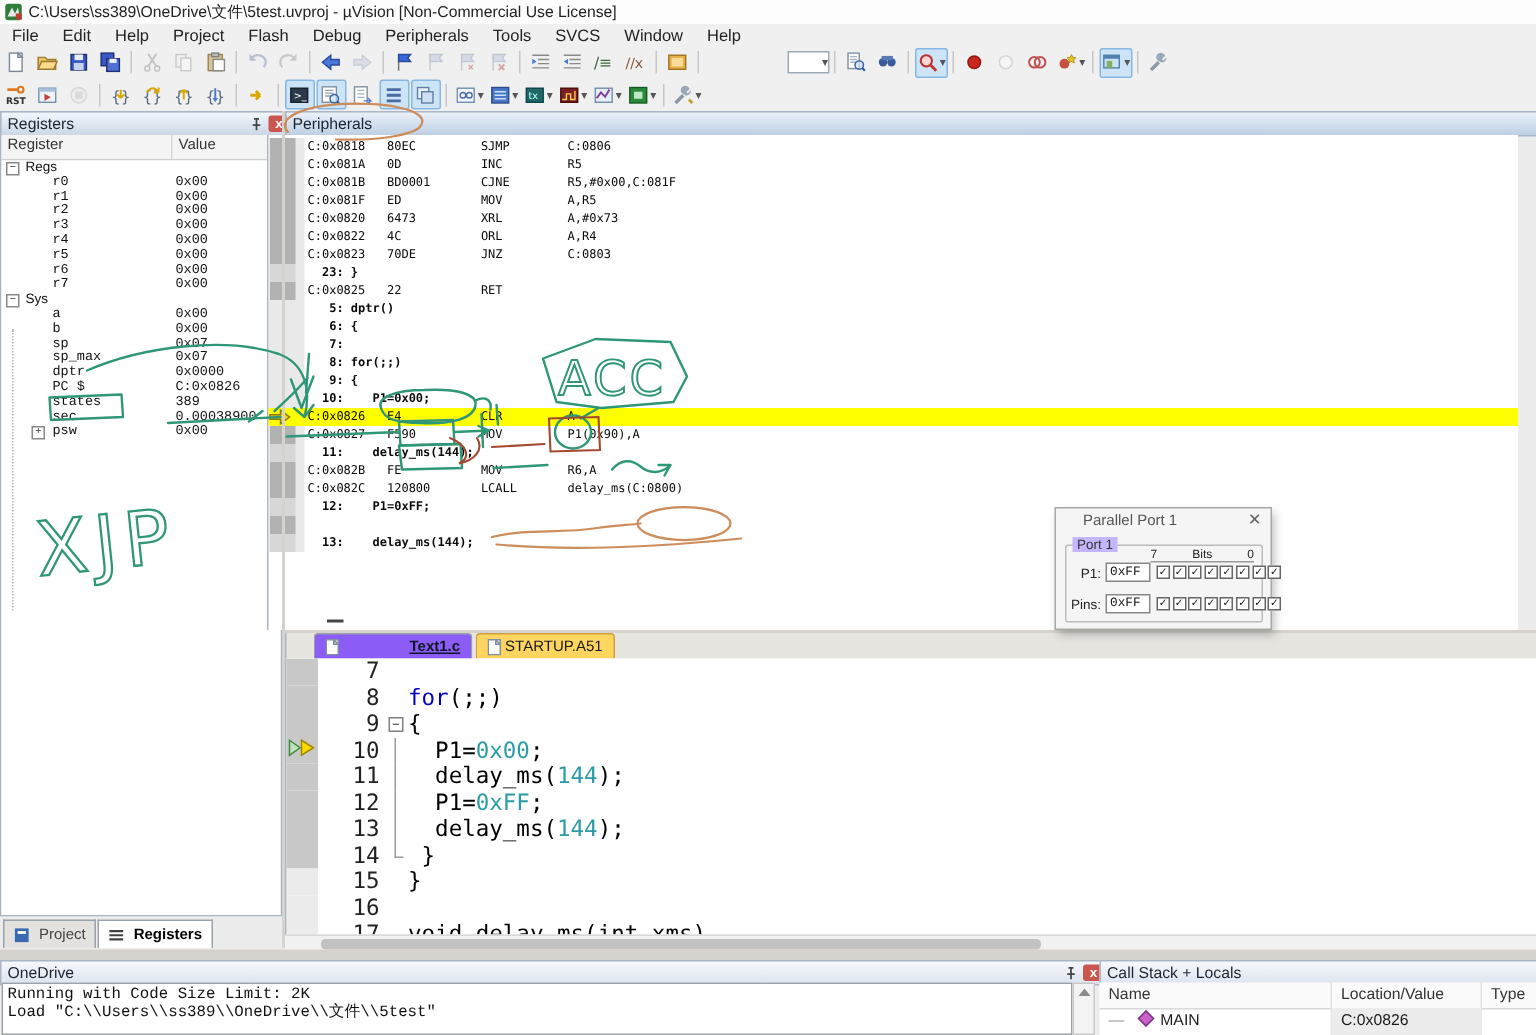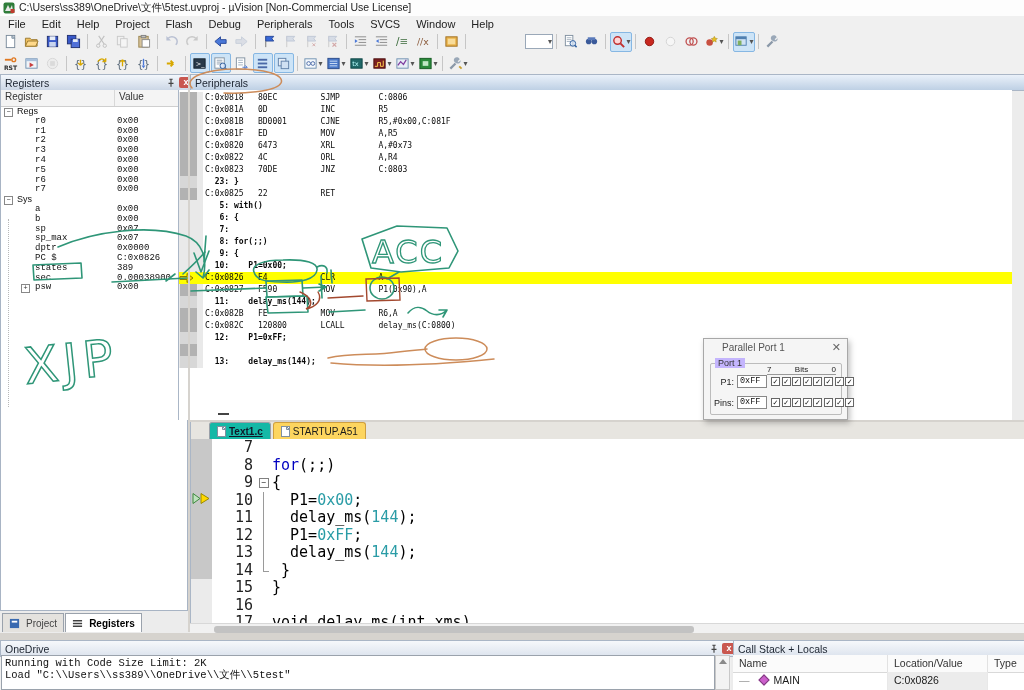--- a/index.html
+++ b/index.html
@@ -52,21 +52,21 @@
   .dl .gut .blk.g2{background:#b2b2b2;}
   .dl .gut .blk.g1{background:#d7d7d7;}
   .dl .txt{margin-left:2px;}
   .dl.src .txt{font-weight:bold;}
   .dl.cur{background:#ffff00;}
   .dl.cur .gut{background:#ffff00;}
   #disdash{left:218px;top:413px;width:11px;height:2px;background:#444;}
   
   #edtabs{left:190px;top:422px;width:834px;height:17px;background:#e7e5e0;border-left:1px solid #aab6c6;display:flex;align-items:flex-end;padding-left:18px;box-sizing:border-box;}
   .etab{height:16px;display:flex;align-items:center;padding:0 7px;font-size:10px;border:1px solid #9aa0a8;border-bottom:none;border-radius:3px 3px 0 0;margin-right:2px;background:#dcdad4;}
-  .etab.on{background:#14b8a6;}
+  .etab.on{background:#8b5cf6;gap:44px;}
   .etab.on .lbl{font-weight:bold;text-decoration:underline;color:#101828;}
   .etab.hl{background:#fdd55f;border-color:#cf9f3f;}
   .etab svg{margin-right:3px;}
   #edbody{left:190px;top:439px;width:834px;height:184px;background:#fff;overflow:hidden;border-left:1px solid #aab6c6;box-sizing:border-box;}
   .el{height:17.5px;line-height:17.5px;display:flex;font-family:"DejaVu Sans Mono",monospace;font-size:15px;white-space:pre;}
   .el .egut{width:21px;flex:0 0 21px;background:#c8c8c8;position:relative;}
   .el.lowgut .egut{background:#ebebeb;}
   .el .eno{width:46px;flex:0 0 46px;text-align:right;padding-right:5px;color:#222;box-sizing:border-box;}
   .el .efold{width:12px;flex:0 0 12px;position:relative;}
   .el .ecode{margin-left:2px;}
@@ -630,21 +630,21 @@
 <div id="disbody" class="abs" style="padding-top: 2px;">
     <div class="dl"><span class="gut"><div class="blk g2"></div></span><span class="txt">C:0x0818   80EC         SJMP        C:0806</span></div>
     <div class="dl"><span class="gut"><div class="blk g2"></div></span><span class="txt">C:0x081A   0D           INC         R5</span></div>
     <div class="dl"><span class="gut"><div class="blk g2"></div></span><span class="txt">C:0x081B   BD0001       CJNE        R5,#0x00,C:081F</span></div>
     <div class="dl"><span class="gut"><div class="blk g2"></div></span><span class="txt">C:0x081F   ED           MOV         A,R5</span></div>
     <div class="dl"><span class="gut"><div class="blk g2"></div></span><span class="txt">C:0x0820   6473         XRL         A,#0x73</span></div>
     <div class="dl"><span class="gut"><div class="blk g2"></div></span><span class="txt">C:0x0822   4C           ORL         A,R4</span></div>
     <div class="dl"><span class="gut"><div class="blk g2"></div></span><span class="txt">C:0x0823   70DE         JNZ         C:0803</span></div>
     <div class="dl src"><span class="gut"><div class="blk g1"></div></span><span class="txt">  23: }</span></div>
     <div class="dl"><span class="gut"><div class="blk g2"></div></span><span class="txt">C:0x0825   22           RET         </span></div>
-    <div class="dl src"><span class="gut"></span><span class="txt">   5: with()</span></div>
+    <div class="dl src"><span class="gut"></span><span class="txt">   5: dptr()</span></div>
     <div class="dl src"><span class="gut"></span><span class="txt">   6: {</span></div>
     <div class="dl src"><span class="gut"></span><span class="txt">   7:</span></div>
     <div class="dl src"><span class="gut"></span><span class="txt">   8: for(;;)</span></div>
     <div class="dl src"><span class="gut"></span><span class="txt">   9: {</span></div>
     <div class="dl src"><span class="gut"></span><span class="txt">  10:    P1=0x00;</span></div>
     <div class="dl cur"><span class="gut"><svg width="16" height="12" viewBox="0 0 16 12">
           <path d="M1 4.5 H8 V1.5 L14 6 L8 10.5 V7.5 H1 Z" fill="#f6d500" stroke="#8a7a00"></path>
         </svg></span><span class="txt">C:0x0826   E4           CLR         A</span></div>
     <div class="dl"><span class="gut"><div class="blk g2"></div></span><span class="txt">C:0x0827   F590         MOV         P1(0x90),A</span></div>
     <div class="dl src"><span class="gut"><div class="blk g1"></div></span><span class="txt">  11:    delay_ms(144);</span></div>

